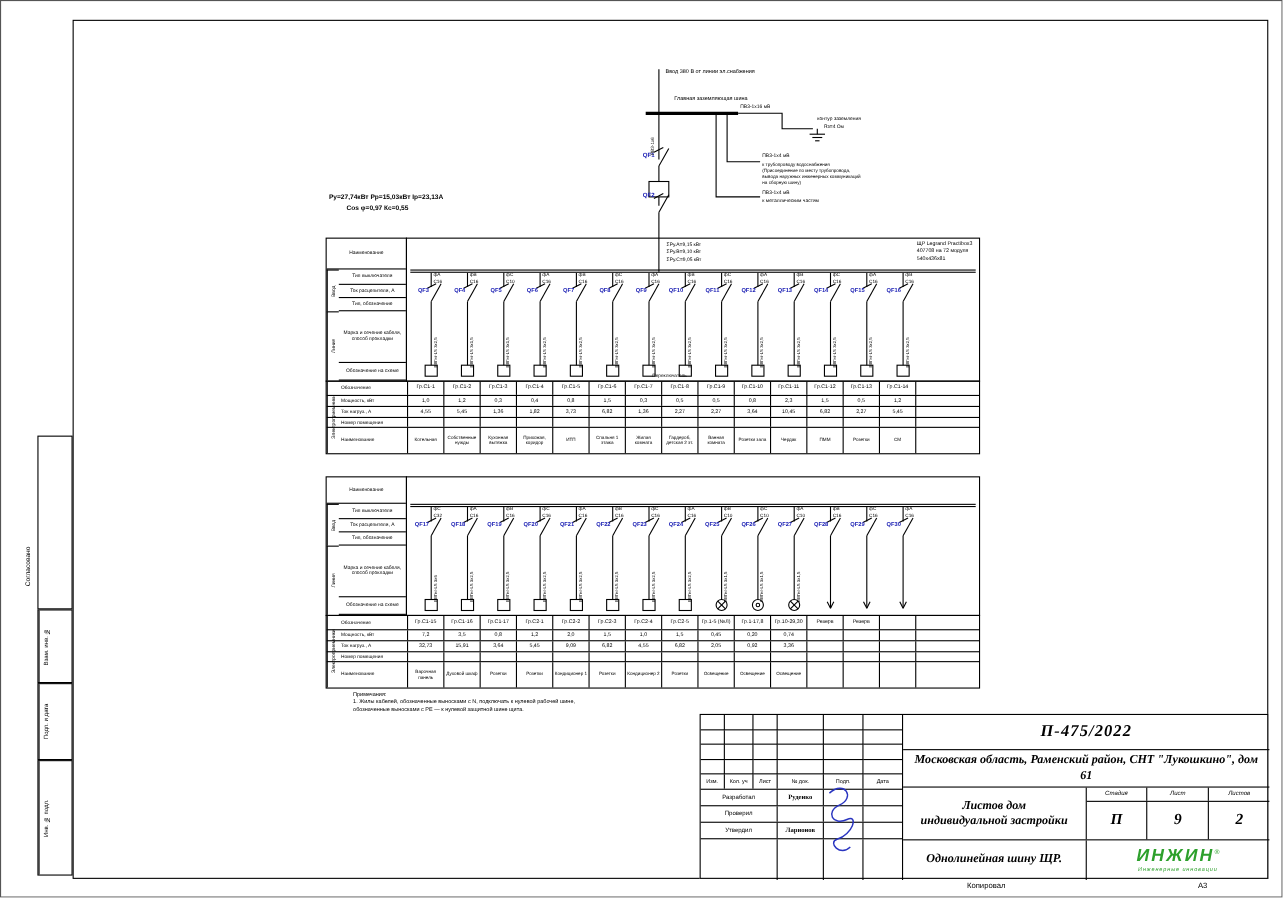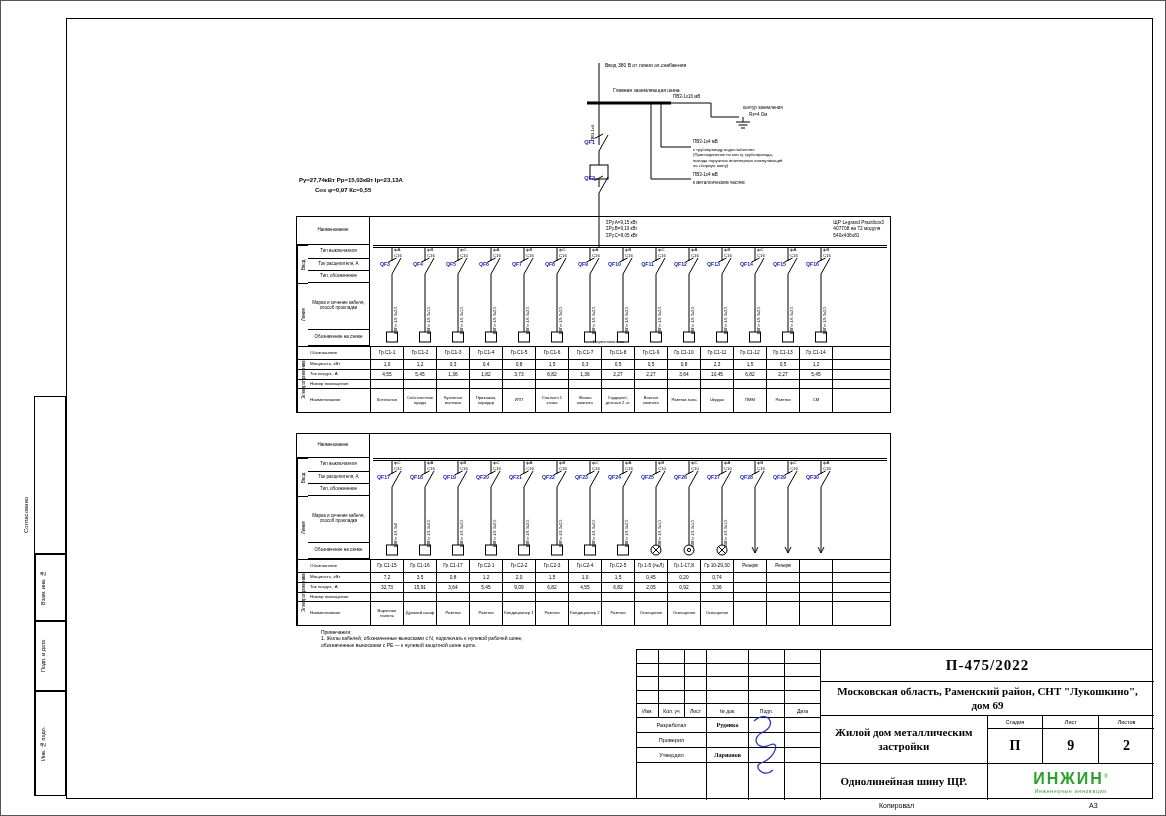--- a/index.html
+++ b/index.html
@@ -53,21 +53,21 @@
   .tb{position:absolute;left:635px;top:648px;width:517px;height:150px;border:1.5px solid #000;background:#fff;}
   .cell{border-right:1px solid #000;display:flex;align-items:center;justify-content:center;font-size:5px;text-align:center;overflow:hidden;}
   .cell:last-child{border-right:none;}
   #revgrid{position:absolute;left:0;top:0;width:183px;height:54px;display:grid;grid-template-columns:22px 26px 22px 42px 36px 1fr;grid-template-rows:repeat(4,1fr);}
   #revgrid i{border-right:1px solid #000;border-bottom:1px solid #000;}
   #revgrid i:nth-child(6n){border-right:none;}
   .tb-hrow{position:absolute;left:0;top:54px;width:183px;height:14px;display:flex;border-bottom:1px solid #000;}
   .sigrow{position:absolute;left:0;width:183px;height:15px;display:flex;border-bottom:1px solid #000;}
   .sigrow .cell{font-size:5.5px;}
   .serif{font-family:"Liberation Serif",serif;font-weight:bold;}
-  .tb-right{position:absolute;left:183px;top:0;width:334px;height:150px;border-left:1.5px solid #000;}
+  .tb-right{position:absolute;left:183px;top:0;width:334px;height:150px;border-left:1.5px solid #000;font-style:italic;}
   .tb-code{height:32px;border-bottom:1px solid #000;display:flex;align-items:center;justify-content:center;font-size:15px;letter-spacing:1px;}
   .tb-obj{height:34px;border-bottom:1px solid #000;display:flex;align-items:center;justify-content:center;text-align:center;font-size:11px;line-height:1.25;padding:0 10px;}
   .tb-mid{height:48px;border-bottom:1px solid #000;display:flex;}
   .tb-t1{width:167px;border-right:1px solid #000;display:flex;align-items:center;justify-content:center;text-align:center;font-size:11px;line-height:1.25;padding:0 14px;}
   .tb-stage{width:167px;display:flex;flex-direction:column;}
   .tb-stage .hd{height:13px;display:flex;border-bottom:1px solid #000;}
   .tb-stage .hd .cell{flex:1;font-size:5.5px;}
   .tb-stage .vals{flex:1;display:flex;}
   .tb-stage .vals .cell{flex:1;font-size:14px;font-family:"Liberation Serif",serif;font-weight:bold;}
   .tb-bot{height:36px;display:flex;}
@@ -798,23 +798,23 @@
     </div>
     <div class="sigrow" style="top:113px;height:37px;border-bottom:none;">
       <div class="cell" style="width:70px;"></div>
       <div class="cell" style="width:42px;"></div>
       <div class="cell" style="width:36px;"></div>
       <div class="cell" style="width:35px;"></div>
     </div>
 
     <div class="tb-right">
       <div class="tb-code serif">П-475/2022</div>
-      <div class="tb-obj serif">Московская область, Раменский район, СНТ "Лукошкино", дом 69</div>
+      <div class="tb-obj serif">Московская область, Раменский район, СНТ "Лукошкино", дом 61</div>
       <div class="tb-mid">
-        <div class="tb-t1 serif">Жилой дом металлическим застройки</div>
+        <div class="tb-t1 serif">Листов дом индивидуальной застройки</div>
         <div class="tb-stage">
           <div class="hd">
             <div class="cell">Стадия</div>
             <div class="cell">Лист</div>
             <div class="cell">Листов</div>
           </div>
           <div class="vals">
             <div class="cell">П</div>
             <div class="cell">9</div>
             <div class="cell">2</div>

